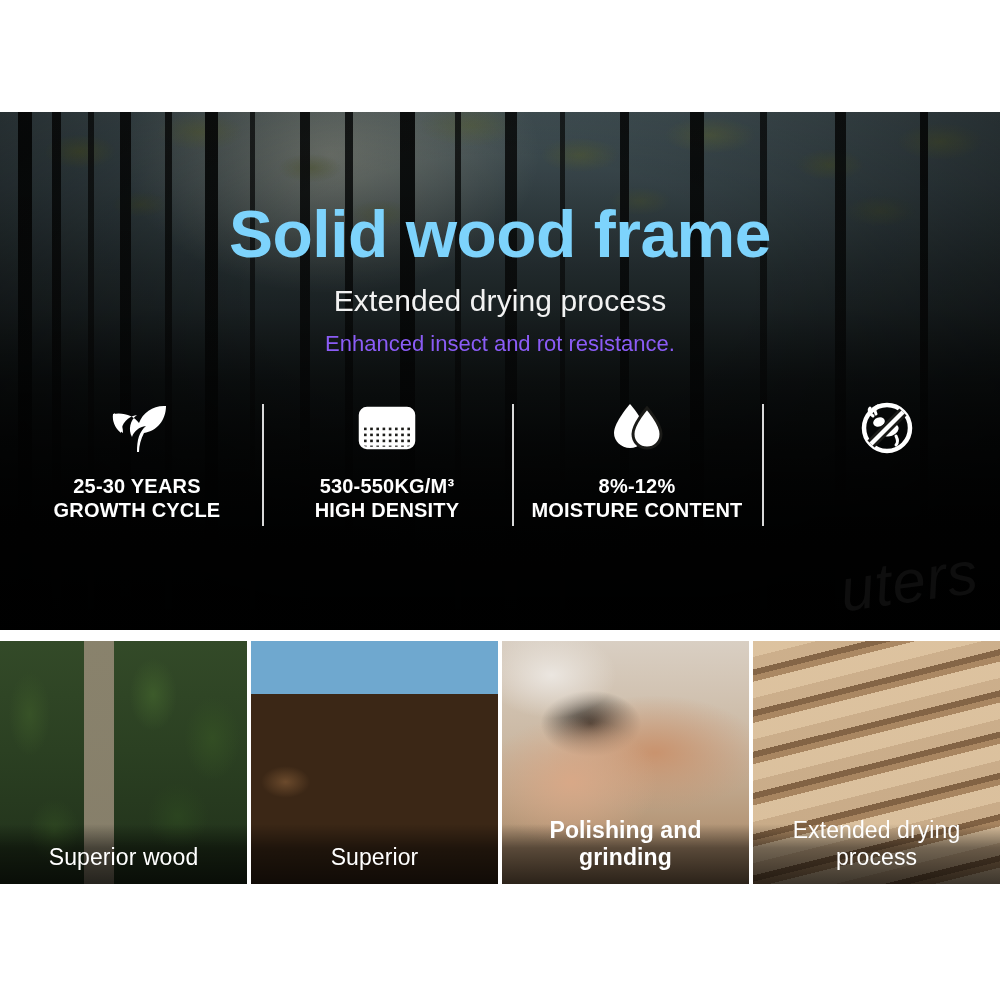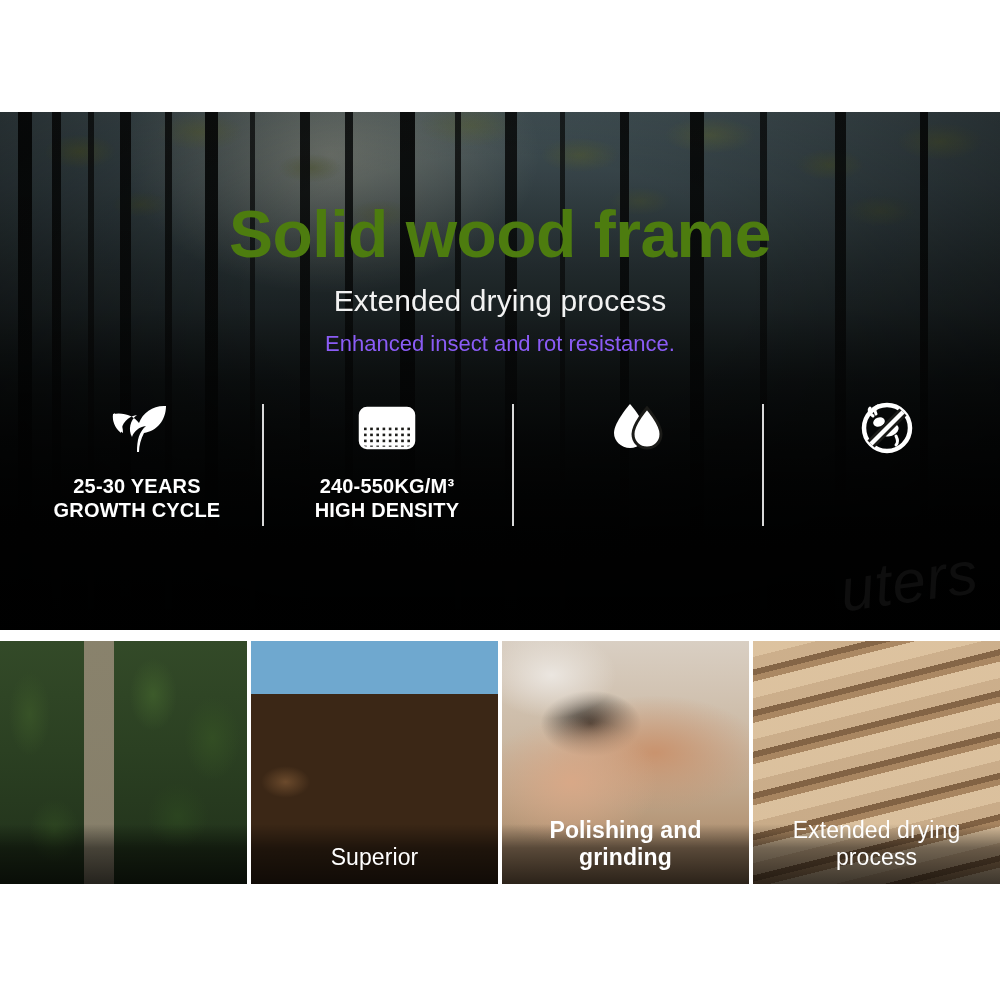--- a/index.html
+++ b/index.html
@@ -111,21 +111,21 @@
     left: 0;
     top: 0;
     width: 1000px;
     text-align: center;
   }
   .headline {
     margin: 0;
     padding-top: 88px;
     font-size: 66px;
     font-weight: bold;
-    color: #4d7c0f;
+    color: #7dd3fc;
     letter-spacing: -0.5px;
     line-height: 1.05;
   }
   .subhead {
     margin: 0;
     padding-top: 15px;
     font-size: 30px;
     font-weight: normal;
     color: #f2f2f2;
     letter-spacing: 0.1px;
@@ -301,31 +301,33 @@
               <rect x="4" y="6" width="54" height="40" rx="7" ry="7"></rect>
             </clipPath>
           </defs>
           <g clip-path="url(#padclip)">
             <rect x="4" y="6" width="54" height="17" fill="#ffffff"></rect>
             <rect x="4" y="23" width="54" height="23" fill="url(#dots)"></rect>
           </g>
           <rect x="4" y="6" width="54" height="40" rx="7" ry="7" fill="none" stroke="#ffffff" stroke-width="2.5"></rect>
         </svg>
       </div>
-      <div class="feature-label">240-550KG/M³
+      <div class="feature-label">530-550KG/M³
 HIGH DENSITY</div>
     </div>
 
     <div class="feature">
       <div class="feature-icon">
         <svg width="62" height="52" viewBox="0 0 62 52" aria-hidden="true">
           <path d="M24 2 C24 2 8 20 8 31 C8 39 15 46 24 46 C33 46 40 39 40 31 C40 20 24 2 24 2 Z" fill="#ffffff"></path>
           <path d="M41 6 C41 6 27 22 27 32 C27 40 33 46 41 46 C49 46 55 40 55 32 C55 22 41 6 41 6 Z" fill="#ffffff" stroke="#1b1b18" stroke-width="3"></path>
         </svg>
       </div>
+      <div class="feature-label">8%-12%
+MOISTURE CONTENT</div>
     </div>
 
     <div class="feature">
       <div class="feature-icon">
         <svg width="56" height="52" viewBox="0 0 56 52" aria-hidden="true">
           <circle cx="28" cy="26" r="23" fill="none" stroke="#ffffff" stroke-width="4.5"></circle>
           <g>
             <ellipse cx="31" cy="28" rx="9" ry="6" fill="#ffffff" transform="rotate(-20 31 28)"></ellipse>
             <ellipse cx="20" cy="20" rx="6" ry="4.5" fill="#ffffff" transform="rotate(-20 20 20)"></ellipse>
             <path d="M14 14 C10 11 9 8 11 6" stroke="#ffffff" stroke-width="3" fill="none" stroke-linecap="round"></path>
@@ -340,20 +342,21 @@
     </div>
 
   </div>
 </section>
 
 <section class="strip">
 
   <figure class="thumb" style="margin:0;">
     <div class="thumb-art art-forest"></div>
     <div class="thumb-scrim"></div>
+    <figcaption class="thumb-caption">Superior wood</figcaption>
   </figure>
 
   <figure class="thumb" style="margin:0;">
     <div class="thumb-art art-logs"></div>
     <div class="thumb-scrim"></div>
     <figcaption class="thumb-caption">Superior</figcaption>
   </figure>
 
   <figure class="thumb" style="margin:0;font-weight:bold;">
     <div class="thumb-art art-hands"></div>

